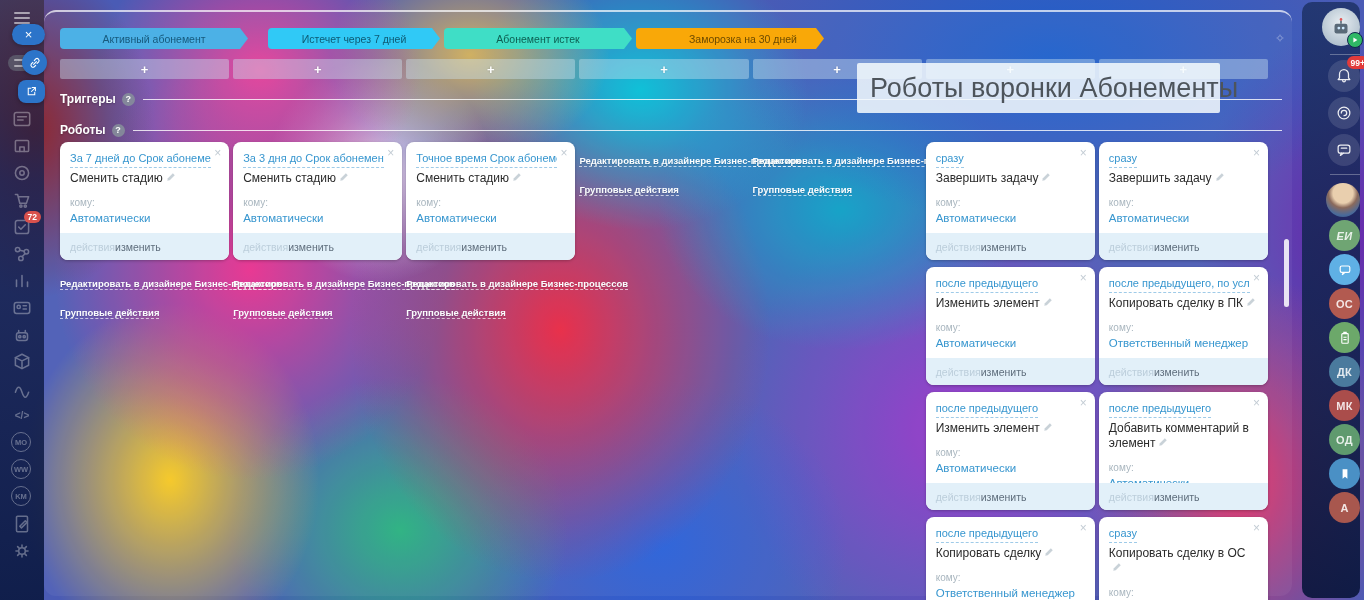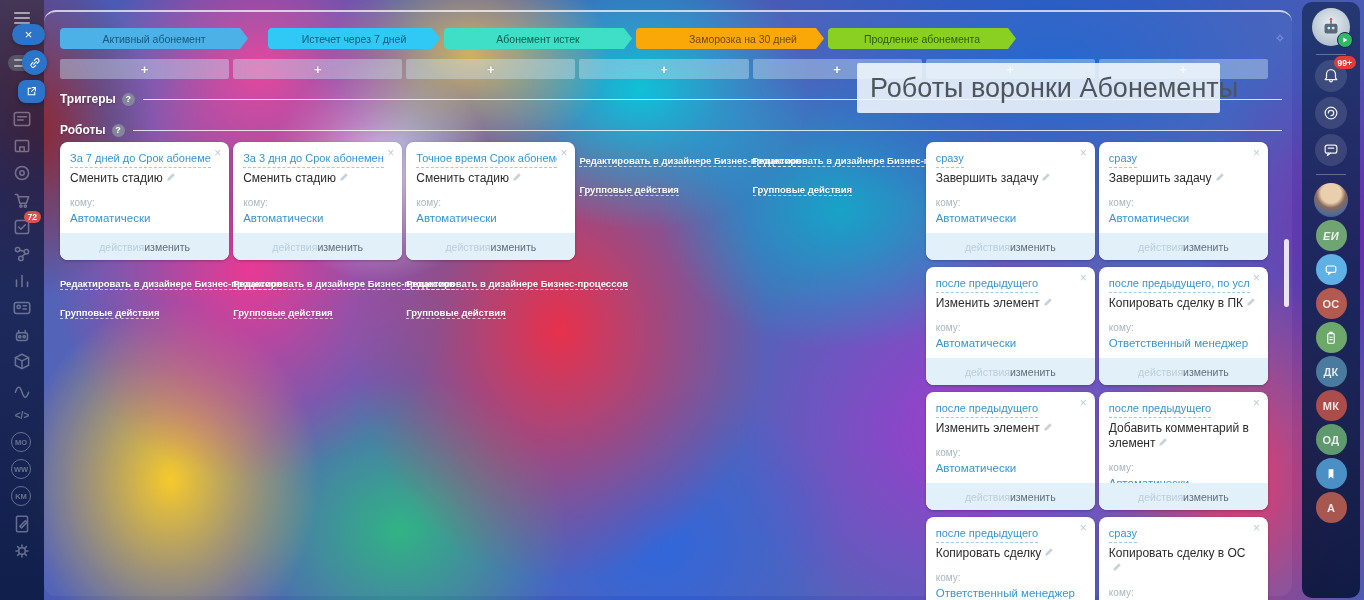--- a/index.html
+++ b/index.html
@@ -83,38 +83,38 @@
   .card{position:relative;background:#fff;border-radius:8px;height:118px;margin-bottom:7px;
     box-shadow:0 1px 3px rgba(0,0,0,.25);padding:9px 10px 0;overflow:hidden;}
   .card-close{position:absolute;top:5px;right:8px;color:#c3ccd4;font-size:12px;line-height:1;cursor:pointer;}
   .card-trigger{display:block;max-width:calc(100% - 8px);font-size:11px;color:#3796cf;text-decoration:none;
     border-bottom:1px dashed #9fcbe8;white-space:nowrap;overflow:hidden;width:fit-content;line-height:1.45;}
   .card-action{margin-top:3px;font-size:12px;color:#2b2b2b;line-height:1.25;}
   .pencil{display:inline-block;margin-left:3px;}
   .card-to{margin-top:11px;font-size:10px;color:#a9b6bf;}
   .card-assignee{display:inline-block;margin-top:3px;font-size:11.5px;color:#3796cf;text-decoration:none;}
   .card-footer{position:absolute;left:0;right:0;bottom:0;height:27px;background:#e2f0f9;
-    display:flex;align-items:center;justify-content:center;padding:0 10px;font-size:10.5px;}
+    display:flex;align-items:center;justify-content:flex-start;padding:0 10px;font-size:10.5px;}
   .f-actions{color:#bccedb;}
   .f-edit{color:#5f6e7d;cursor:pointer;}
 
   .bp-links{margin-top:13px;}
   .bp-links.top{margin-top:8px;}
   .bp-link{display:inline-block;font-size:9.5px;font-weight:600;color:#fbfdfe;text-decoration:none;
     border-bottom:1px dashed rgba(255,255,255,.65);white-space:nowrap;margin-bottom:12px;
     text-shadow:0 1px 1px rgba(0,0,0,.15);}
 
   .overlay-title{position:absolute;left:857px;top:63px;width:363px;height:50px;background:rgba(245,250,253,.86);
     display:flex;align-items:center;padding-left:13px;z-index:50;border-radius:2px;
     font-size:27px;color:#4d545b;white-space:nowrap;}
 
   
   .right-rail{position:absolute;left:1302px;top:2px;width:58px;height:596px;border-radius:10px;z-index:40;
     background:linear-gradient(180deg, rgba(28,48,100,.82), rgba(10,22,60,.92));
-    display:flex;flex-direction:column;align-items:center;}
+    display:flex;flex-direction:column;align-items:flex-end;}
   .rr-avatar{position:relative;width:38px;height:38px;margin-top:6px;flex:0 0 auto;}
   .rr-avatar .ava{width:38px;height:38px;border-radius:50%;background:radial-gradient(circle at 50% 40%, #e8eef2, #9fb2c2);
     display:flex;align-items:center;justify-content:center;overflow:hidden;}
   .play-badge{position:absolute;right:-3px;bottom:-2px;width:16px;height:16px;border-radius:50%;background:#2fb865;
     display:flex;align-items:center;justify-content:center;border:1.5px solid #12264f;}
   .rr-div{width:30px;height:1px;background:rgba(255,255,255,.3);margin-top:8px;flex:0 0 auto;}
   .rr-icbtn{position:relative;width:32px;height:32px;border-radius:50%;background:rgba(255,255,255,.12);
     display:flex;align-items:center;justify-content:center;margin-top:5px;flex:0 0 auto;}
   .rr-icbtn svg{width:18px;height:18px;stroke:#fff;fill:none;stroke-width:1.4;stroke-linecap:round;stroke-linejoin:round;opacity:.9;}
   .rr-badge{position:absolute;top:-4px;right:-9px;background:#e23b3b;color:#fff;font-size:8.5px;font-weight:bold;
@@ -232,23 +232,20 @@
       </div>
     <div class="stage" style="background: rgb(48, 201, 246); color: rgb(14, 90, 116); margin-left: 16px;">
         <span>Истечет через 7 дней</span>
       </div>
     <div class="stage" style="background: rgb(63, 222, 198); color: rgb(13, 95, 82); justify-content: center;">
         <span>Абонемент истек</span>
       </div>
     <div class="stage" style="background: rgb(249, 168, 8); color: rgb(109, 75, 0); padding-left: 26px;">
         <span>Заморозка на 30 дней</span>
       </div>
-    <div class="stage" style="background: rgb(138, 208, 35); color: rgb(47, 93, 2);">
-        <span>Продление абонемента</span>
-      </div>
   </div>
   <div class="stage-gear">
     <svg viewBox="0 0 20 20">
         <circle cx="10" cy="10" r="3"></circle>
         <path d="M10 5v2M10 13v2M5 10h2M13 10h2"></path>
       </svg>
   </div>
 
   <div class="plus-row">
     <div class="plus-cell">+</div>

